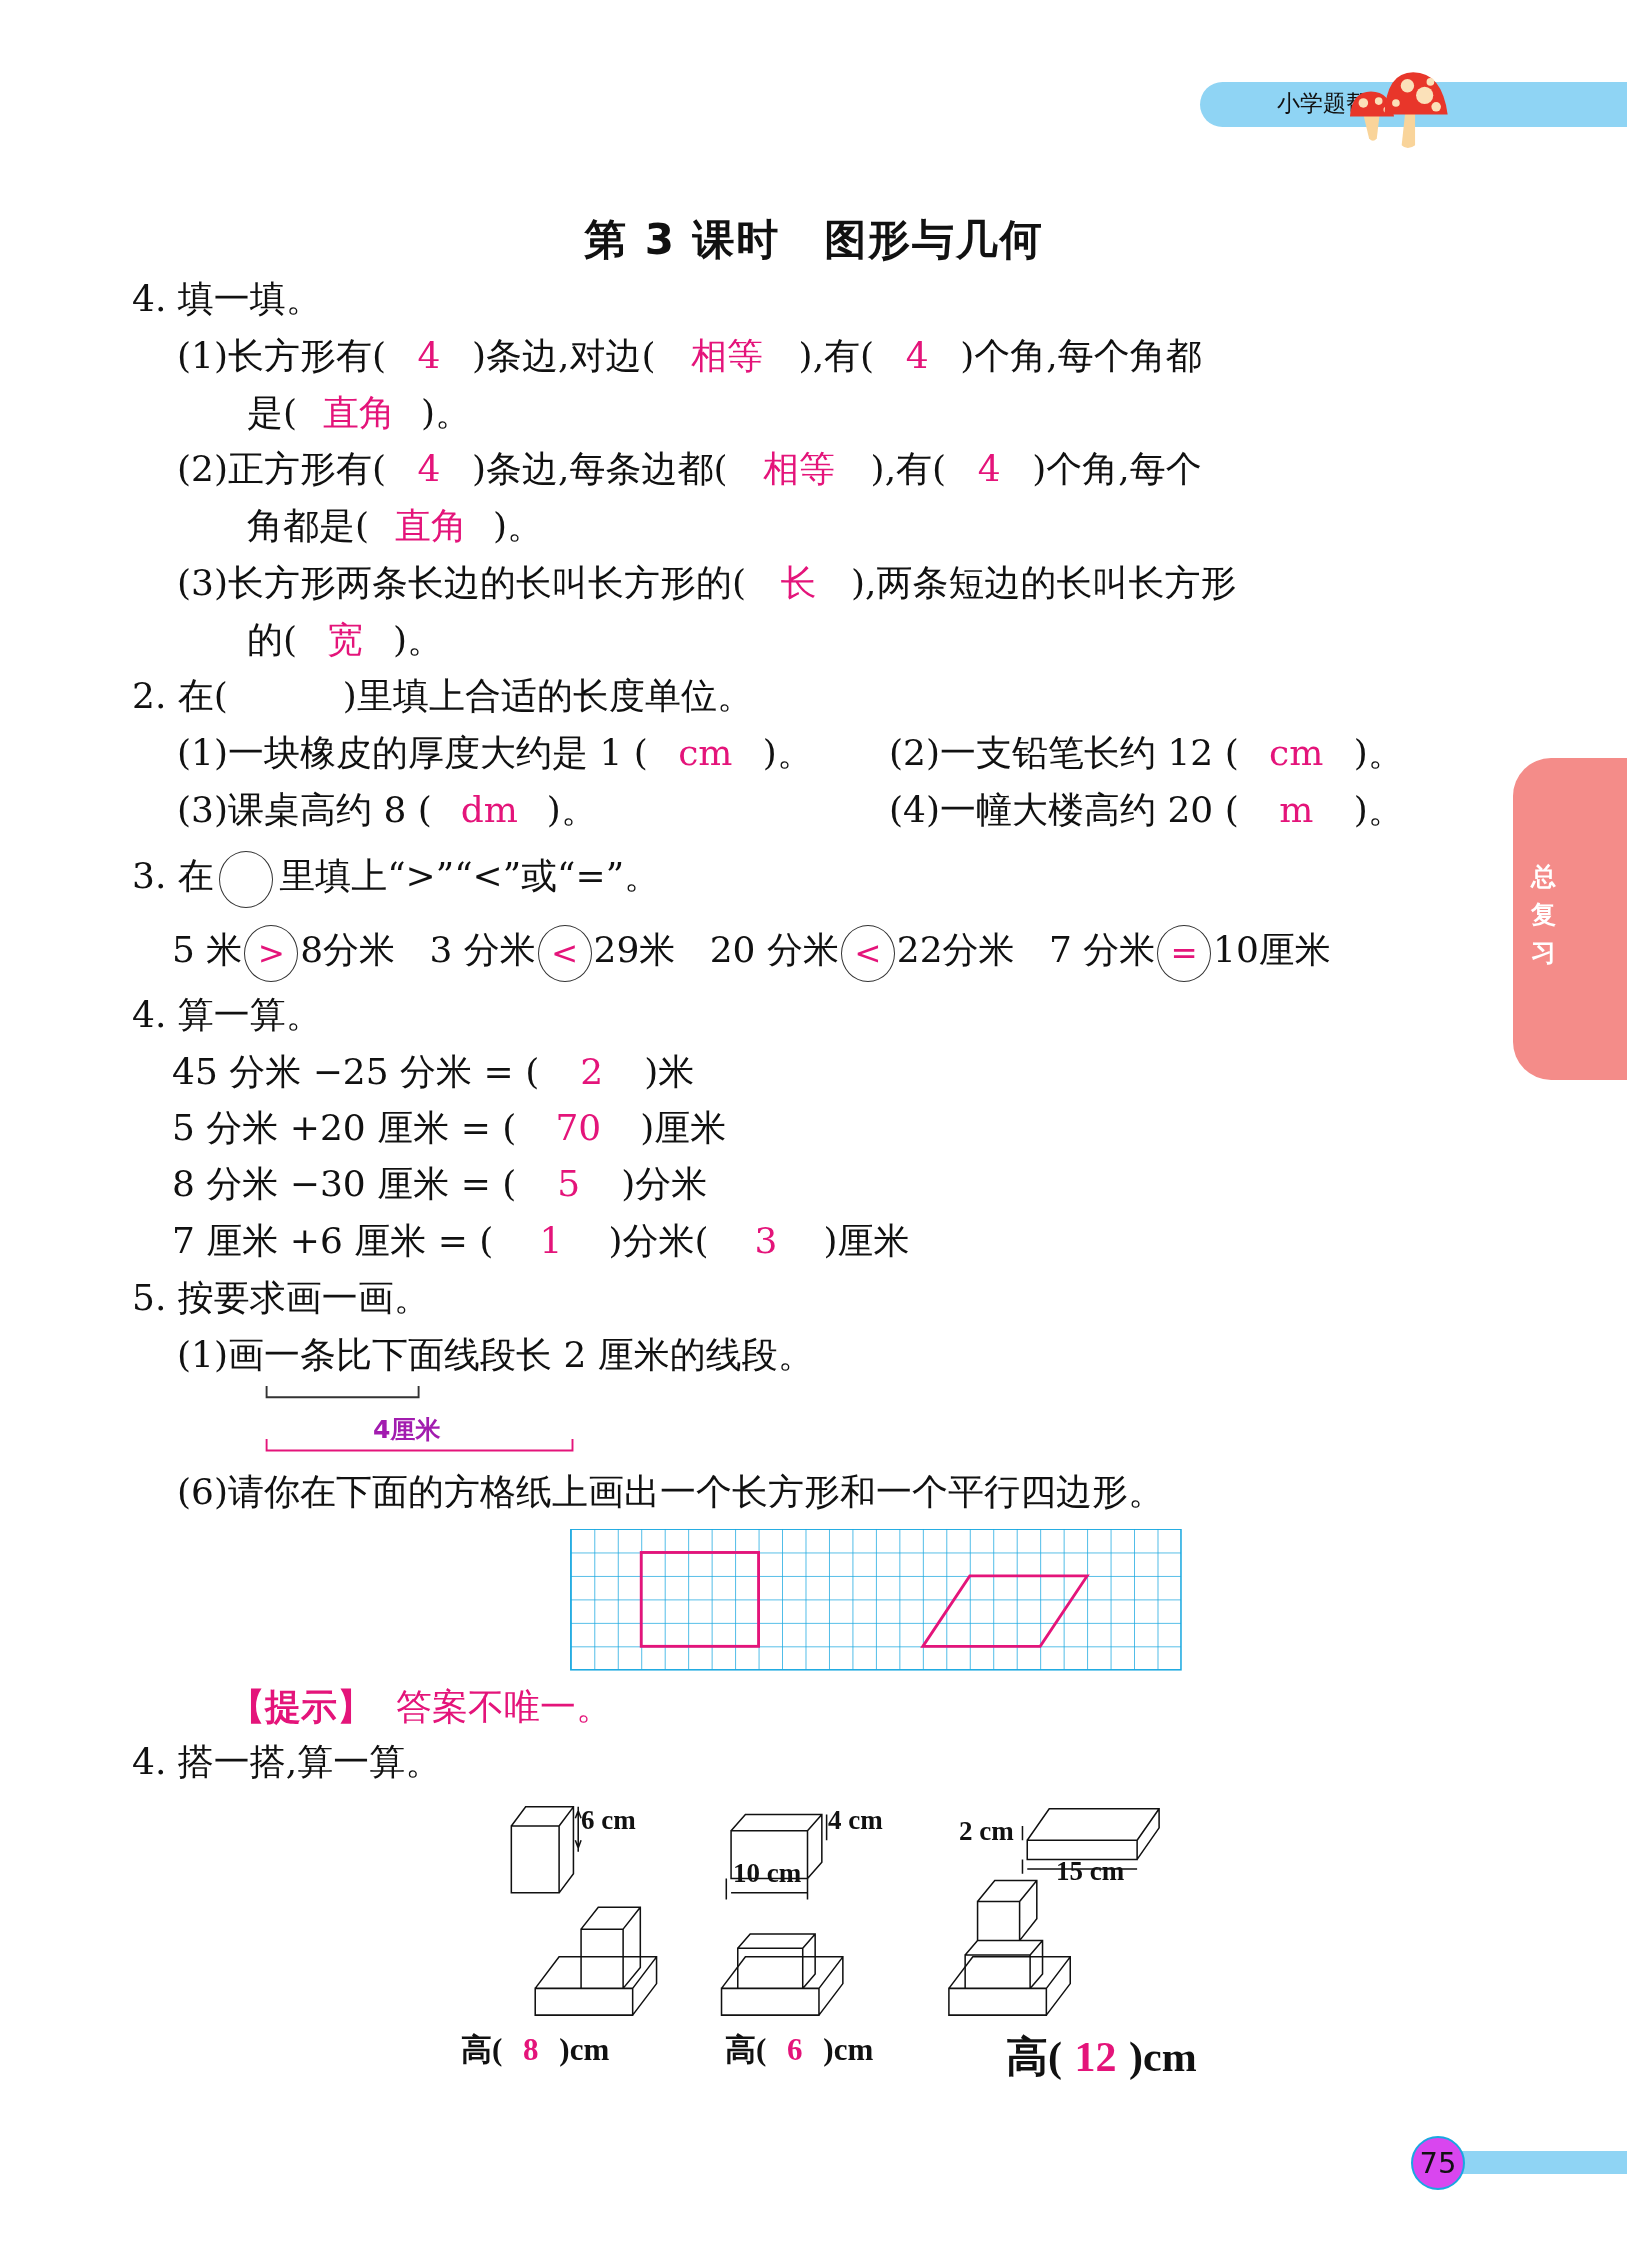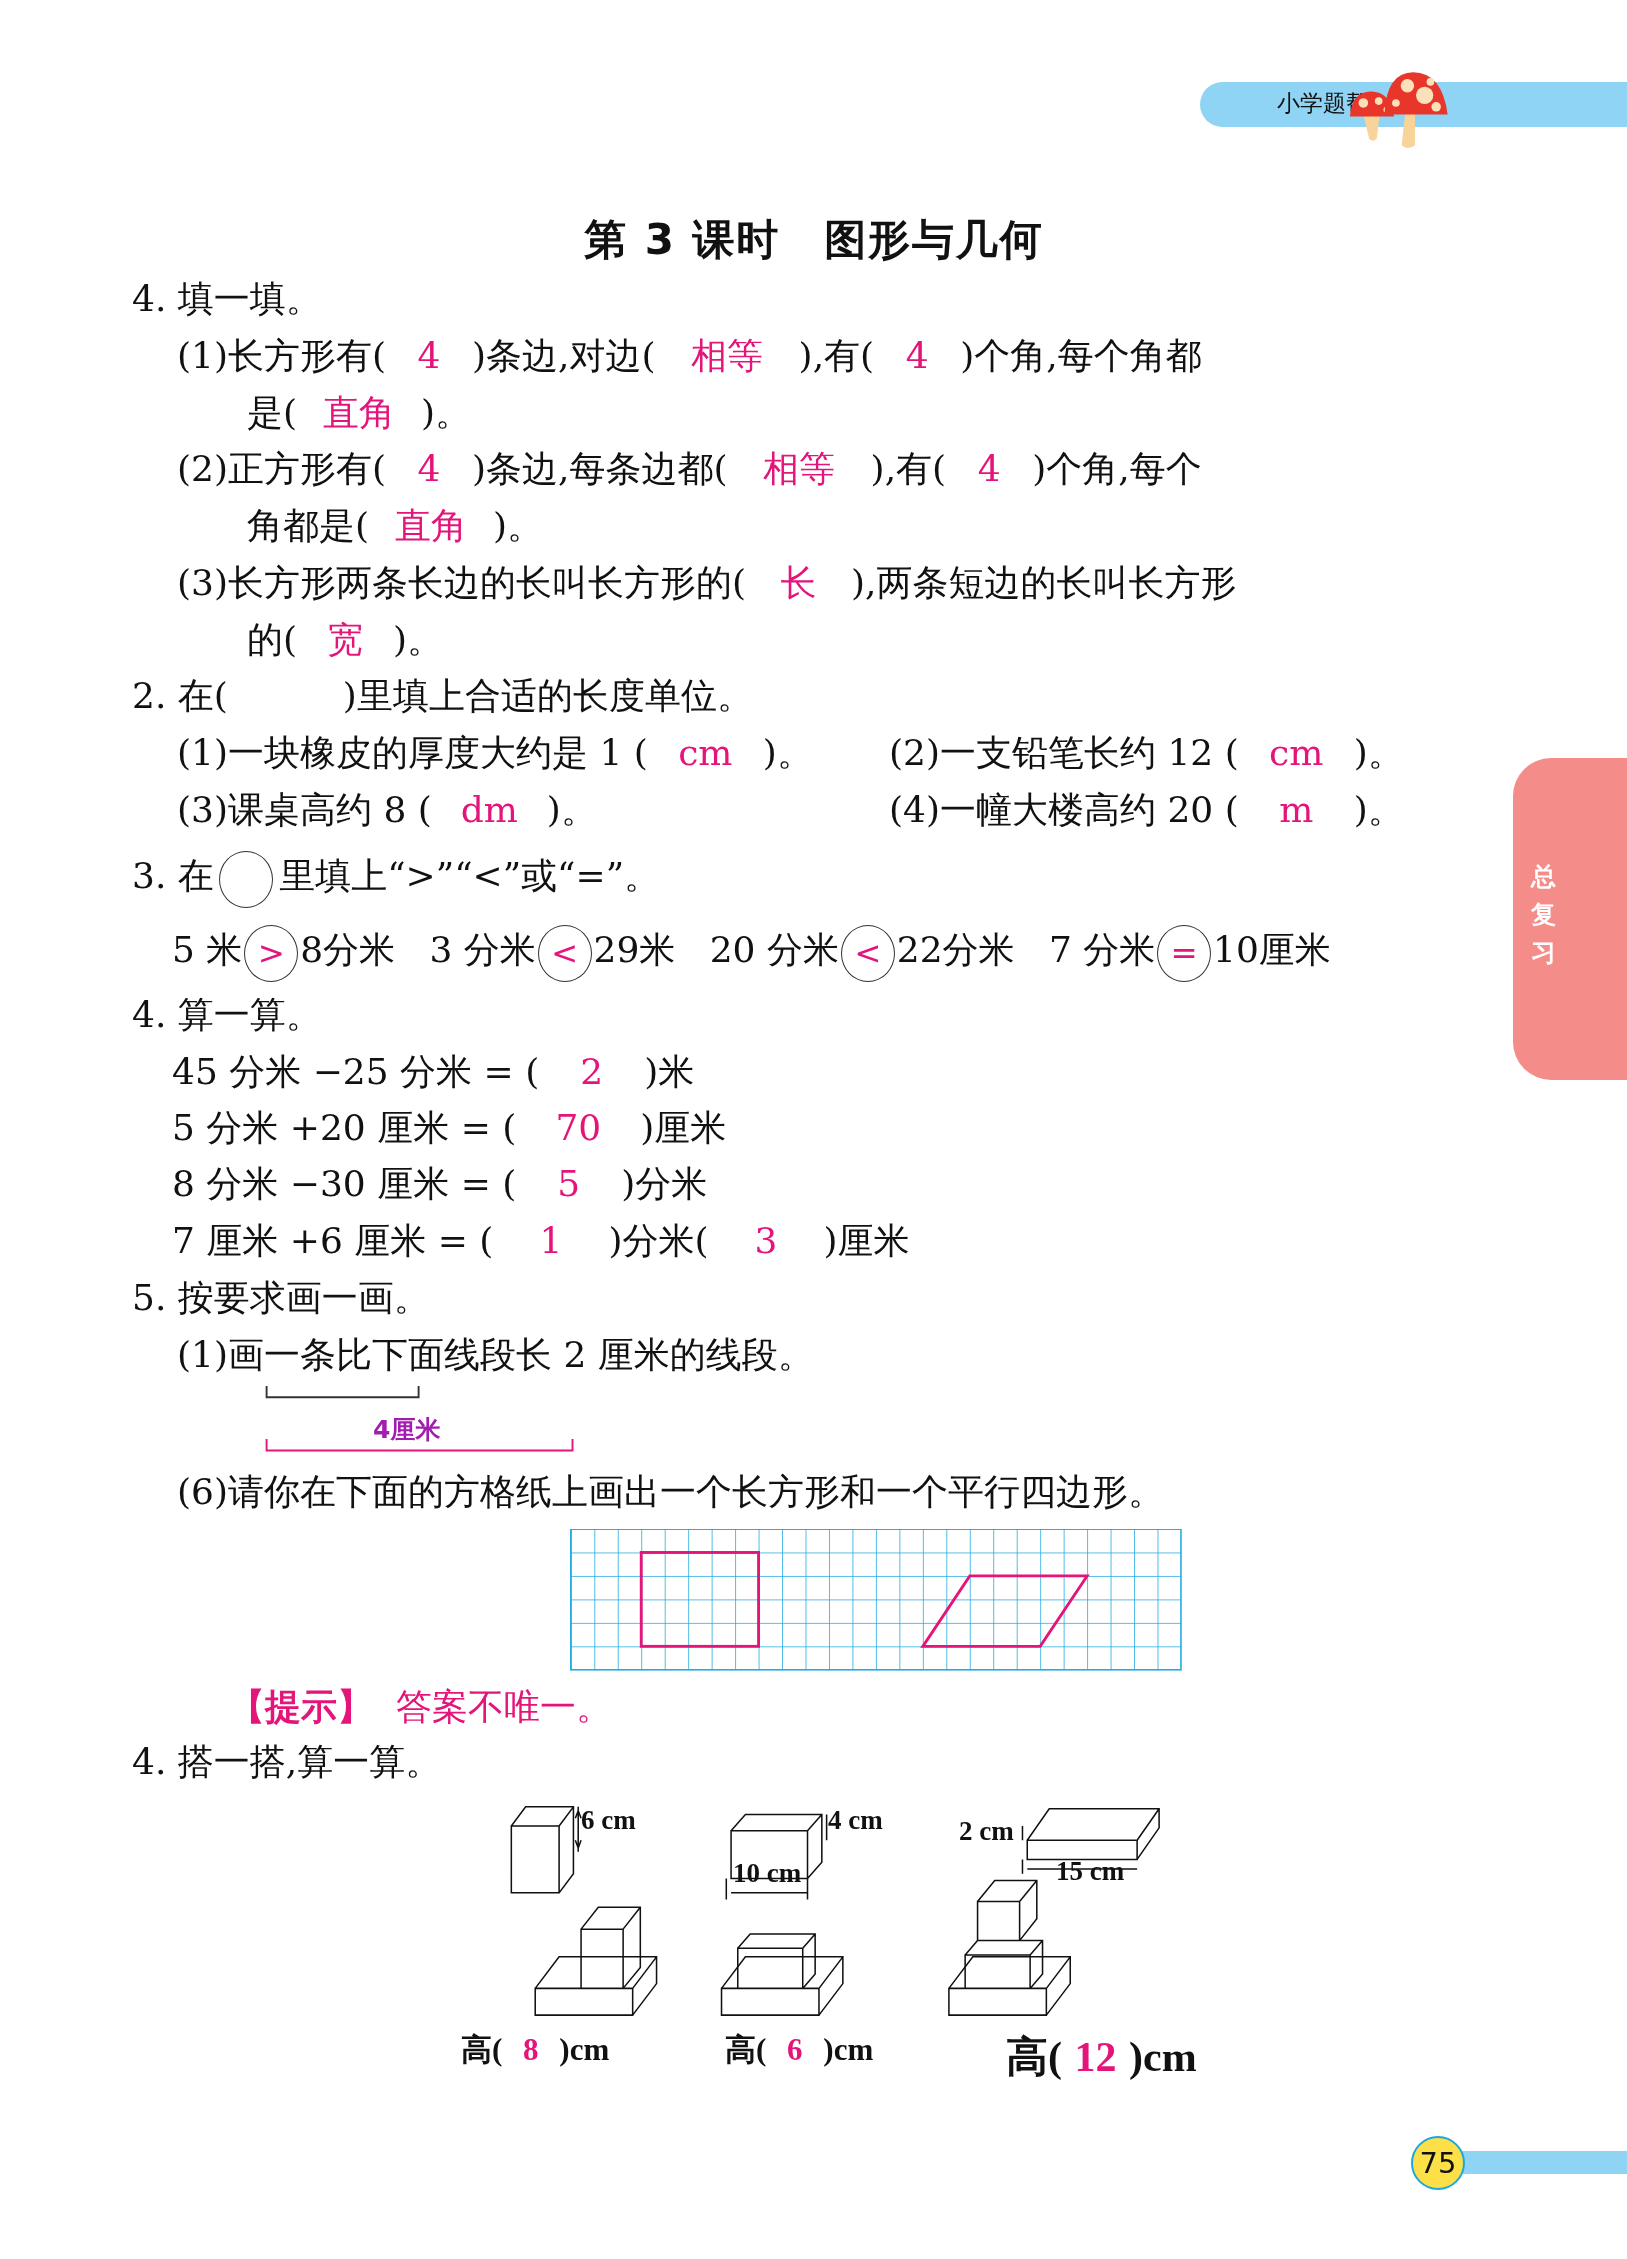--- a/index.html
+++ b/index.html
@@ -13,21 +13,21 @@
   .header-bar{position:absolute;left:1200px;top:82px;width:428px;height:45px;background:#8fd4f4;border-radius:23px 0 0 23px;}
   .header-text{position:absolute;left:1233px;top:88px;font-family:"DejaVu Sans","Liberation Sans",sans-serif;font-size:23px;color:#111;margin-left:44px;}
   .side-tab{position:absolute;left:1513px;top:758px;width:115px;height:322px;background:#f48c89;border-radius:38px 0 0 38px;}
   .side-tab-text{position:absolute;left:1529px;top:858px;width:29px;font-family:"DejaVu Sans","Liberation Sans",sans-serif;
        font-weight:bold;font-size:25px;line-height:38px;color:#fff;text-align:center;}
   .cmp{display:inline-block;width:52px;height:55px;border:1.4px solid #333;border-radius:50%;text-align:center;
        line-height:54px;vertical-align:middle;color:#e4147a;font-family:"DejaVu Sans",sans-serif;font-size:32.5px;margin:0 1.9px;}
   .cmp-empty{display:inline-block;width:52px;height:55px;border:1.4px solid #333;border-radius:50%;vertical-align:middle;margin:0 5.7px;}
   .hint-bracket{font-family:"DejaVu Sans",sans-serif;font-weight:bold;}
   .page-circle{position:absolute;left:1411px;top:2136px;width:50px;height:50px;border:2.9px solid #1aa8e0;border-radius:50%;
-       background:#fde047;text-align:center;line-height:50px;font-family:"DejaVu Sans","Liberation Sans",sans-serif;font-size:29px;z-index:2;}
+       background:#d946ef;text-align:center;line-height:50px;font-family:"DejaVu Sans","Liberation Sans",sans-serif;font-size:29px;z-index:2;}
   .page-bar{position:absolute;left:1453px;top:2151px;width:175px;height:23px;background:#8fd4f4;}
   .fig-label{position:absolute;font-family:"Liberation Serif",serif;font-weight:bold;font-size:27px;white-space:pre;}
   .seg-label{position:absolute;font-family:"DejaVu Sans","Liberation Sans",sans-serif;font-weight:bold;font-size:25px;color:#a21caf;}
 </style>
 </head>
 <body>
 
 <div class="header-bar"></div>
 <div class="header-text">小学题帮</div>
 <svg class="abs" style="left:1348px;top:57px" width="115" height="91" viewBox="0 0 120 95">

